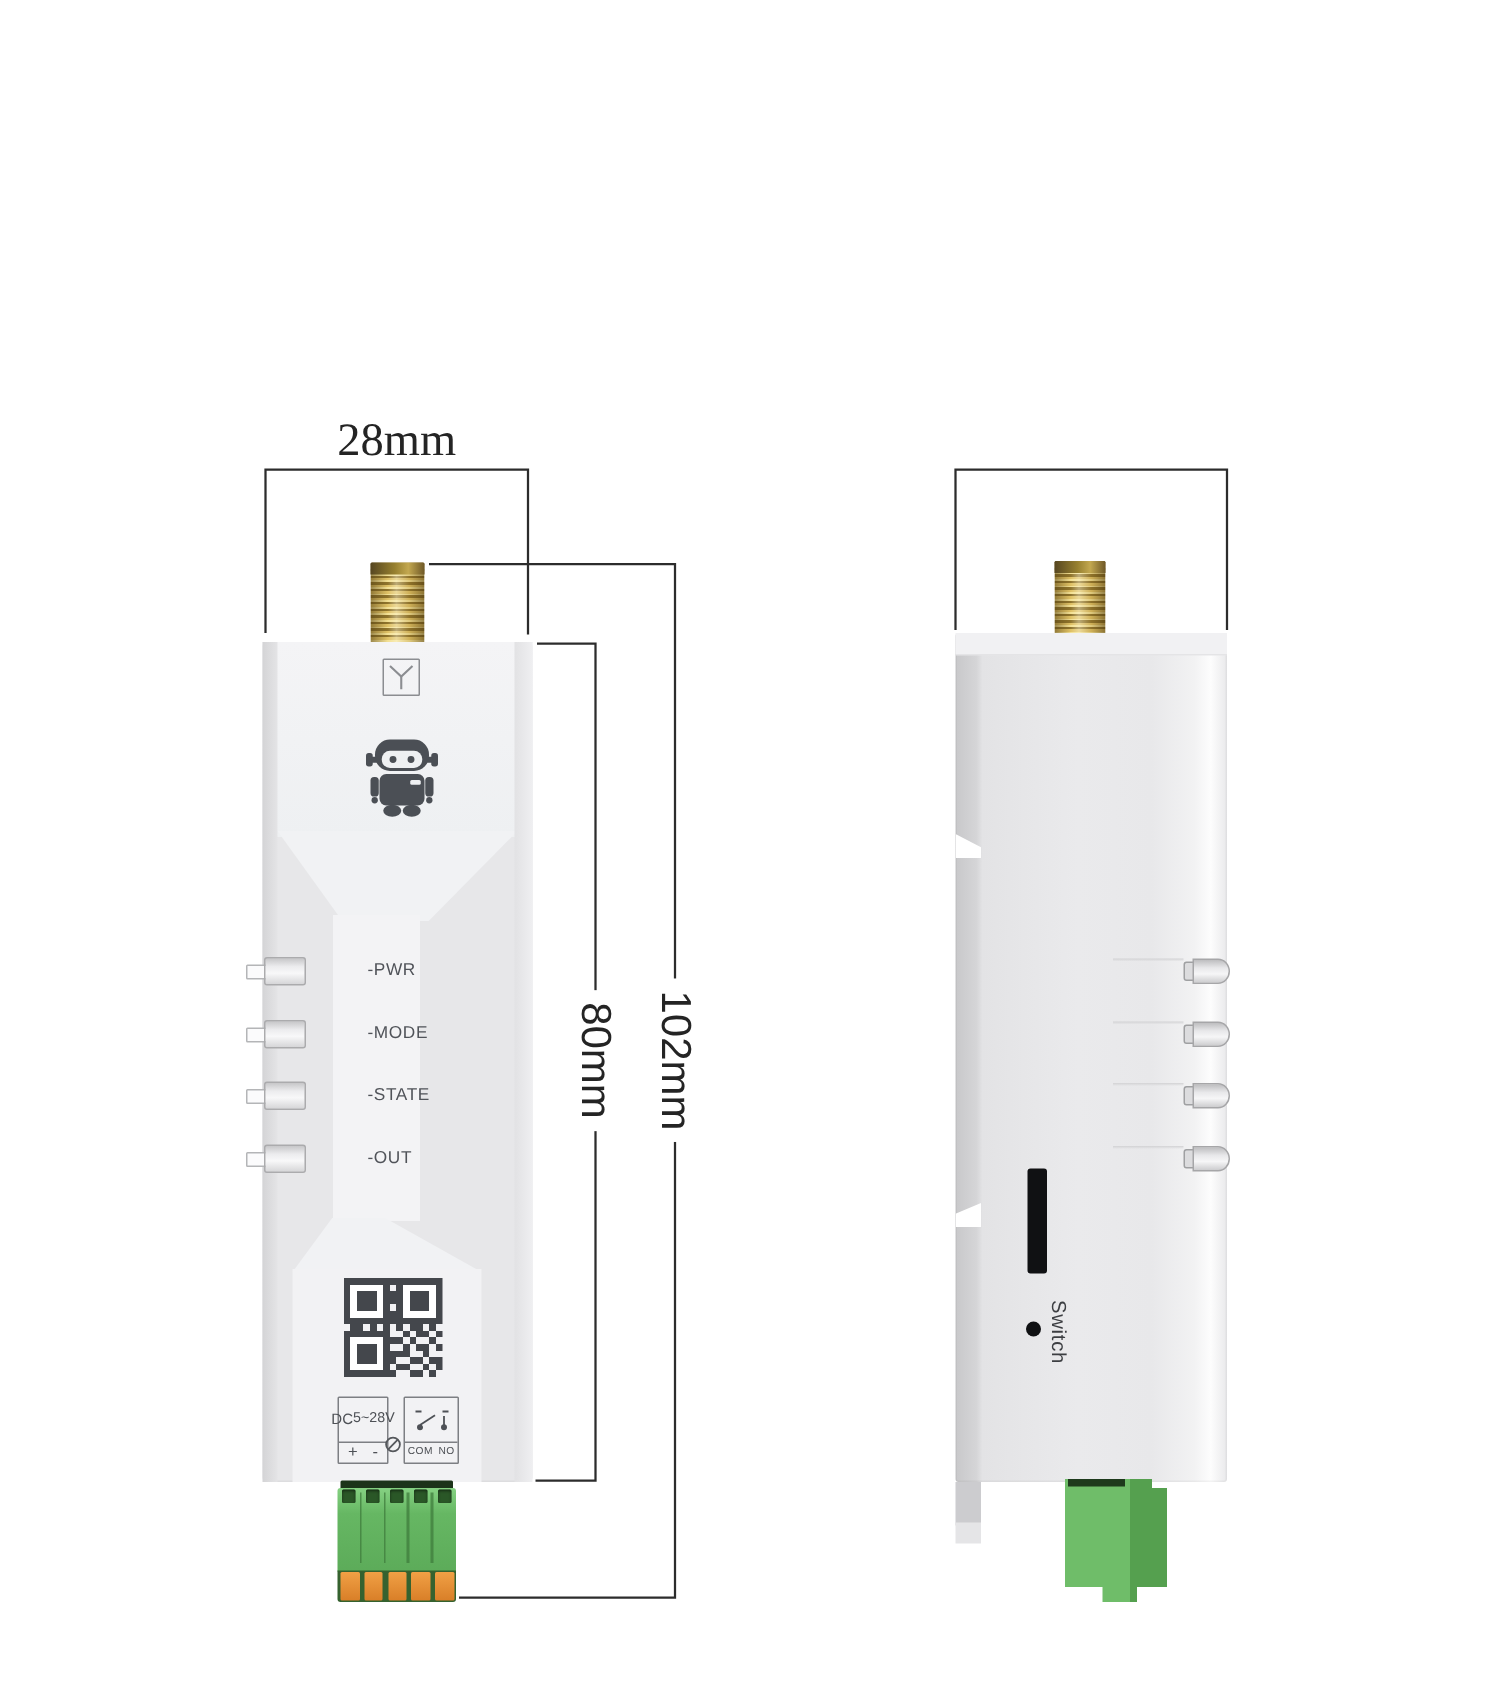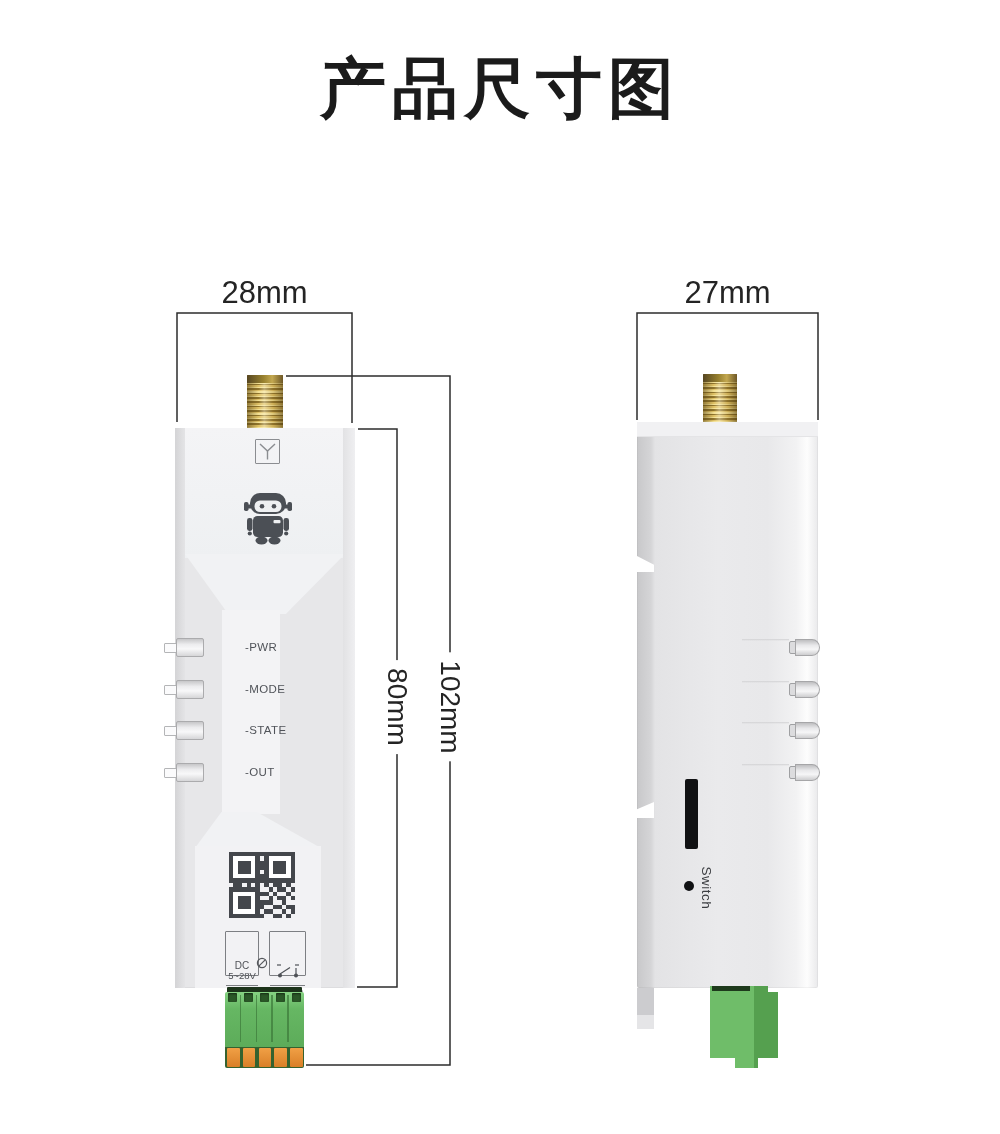--- a/index.html
+++ b/index.html
@@ -8,21 +8,21 @@
   .abs{position:absolute;}
 
   
   .title{left:0;top:44px;width:1000px;text-align:center;font-size:66px;font-weight:900;
          color:#1b1b1b;letter-spacing:6px;}
   .subtitle{left:0;top:197px;width:1000px;text-align:center;font-size:25px;font-weight:400;
             color:#55585e;letter-spacing:1.5px;}
 
   
   svg.dims{left:0;top:0;}
-  .dim-label{color:#242424;font-size:31px;font-weight:500;text-align:center;}
+  .dim-label{color:#242424;font-size:31px;font-weight:500;text-align:center;font-family:Liberation Serif, serif;}
   .dim-label-v{color:#242424;font-size:28px;font-weight:500;background:#fff;padding:0 8px;
                transform:translate(-50%,-50%) rotate(90deg);white-space:nowrap;}
 
   
   .antenna{border-radius:1px;
     background:
       linear-gradient(90deg,rgba(82,62,16,.55),rgba(255,255,255,0) 32%,rgba(255,252,230,.4) 48%,rgba(140,105,30,.2) 72%,rgba(70,50,10,.55)),
       repeating-linear-gradient(180deg,#8f742c 0 1.6px,#dfc165 1.6px 3.2px,#f3e093 3.2px 4.4px);}
   .antenna .cap{position:absolute;left:0;top:0;width:100%;height:8px;border-radius:1px 1px 0 0;
       background:linear-gradient(90deg,#564621,#97802f 45%,#c3a850 70%,#6e5827);}
@@ -48,21 +48,21 @@
   .led-f{width:38px;height:17px;}
   .led-f .pin{position:absolute;left:0;top:5px;width:14px;height:8px;background:#fbfbfc;
         border:1px solid #b4b5b7;border-radius:1px;}
   .led-f .holder{position:absolute;left:12px;top:0;width:26px;height:17px;border:1px solid #ababad;
         border-radius:2px;background:linear-gradient(180deg,#c7c7c9,#ececee 32%,#f8f8f9 58%,#d6d6d8);}
   .led-label{left:245px;height:16px;font-size:11.5px;font-weight:500;color:#505359;
         letter-spacing:.4px;line-height:16px;}
 
   
   .mark-box{border:1.2px solid #7d7f83;border-radius:1px;color:#4e5156;box-sizing:border-box;}
-  .mb-top{height:29px;display:flex;flex-direction:column;align-items:center;justify-content:center;line-height:1.1;margin-top:24px;}
+  .mb-top{height:29px;display:flex;align-items:center;justify-content:center;line-height:1.1;}
   .mb-top .l1{font-size:10px;}
   .mb-top .l2{font-size:9.5px;}
   .mb-bot{border-top:1.2px solid #7d7f83;height:13px;display:flex;align-items:center;
           justify-content:space-between;padding:0 6px;font-size:11px;line-height:1;}
   .rb-bot{border-top:1.2px solid #7d7f83;height:13px;display:flex;align-items:center;
           justify-content:space-around;font-size:6.8px;letter-spacing:.3px;line-height:1;}
 
   
   .term-f{width:79px;height:81px;}
   .t-strip{position:absolute;left:2px;top:0;width:75px;height:7px;background:#1c331a;border-radius:1px;}
@@ -104,31 +104,29 @@
   .term-s{width:68px;height:82px;
     clip-path:polygon(0 0,58px 0,58px 6px,68px 6px,68px 72px,48px 72px,48px 82px,25px 82px,25px 72px,0 72px);
     background:linear-gradient(90deg,#6fbd69 0 64%,#55a04f 64% 100%);}
   .term-s .dark{position:absolute;left:2px;top:0;width:38px;height:5px;background:#1e3a1c;}
 </style>
 </head>
 <body>
 
 <div id="canvas">
 
-  <div class="abs title">产品尺寸图</div>
 
   <svg class="abs dims" width="1000" height="1134" viewBox="0 0 1000 1134" fill="none" stroke="#2c2c2c" stroke-width="1.5">
     <path d="M177 422 V313 H352 V423"></path>
     <path d="M286 376 H450 V1065 H306"></path>
     <path d="M358 429 H397 V987 H357"></path>
     <path d="M637 420 V313 H818 V420"></path>
   </svg>
 
   <div class="abs dim-label" style="left:177px;top:275px;width:175px;">28mm</div>
-  <div class="abs dim-label" style="left:637px;top:275px;width:181px;">27mm</div>
   <div class="abs dim-label-v" style="left:397px;top:707px;">80mm</div>
   <div class="abs dim-label-v" style="left:450px;top:707px;">102mm</div>
 
   <div class="abs antenna" style="left:247px;top:375px;width:36px;height:54px;">
       <span class="cap"></span>
     </div>
 
   <div class="abs body-front" style="left:175px;top:428px;width:180px;height:560px;">
     <div class="f-top"></div>
     <div class="f-funnel"></div>

